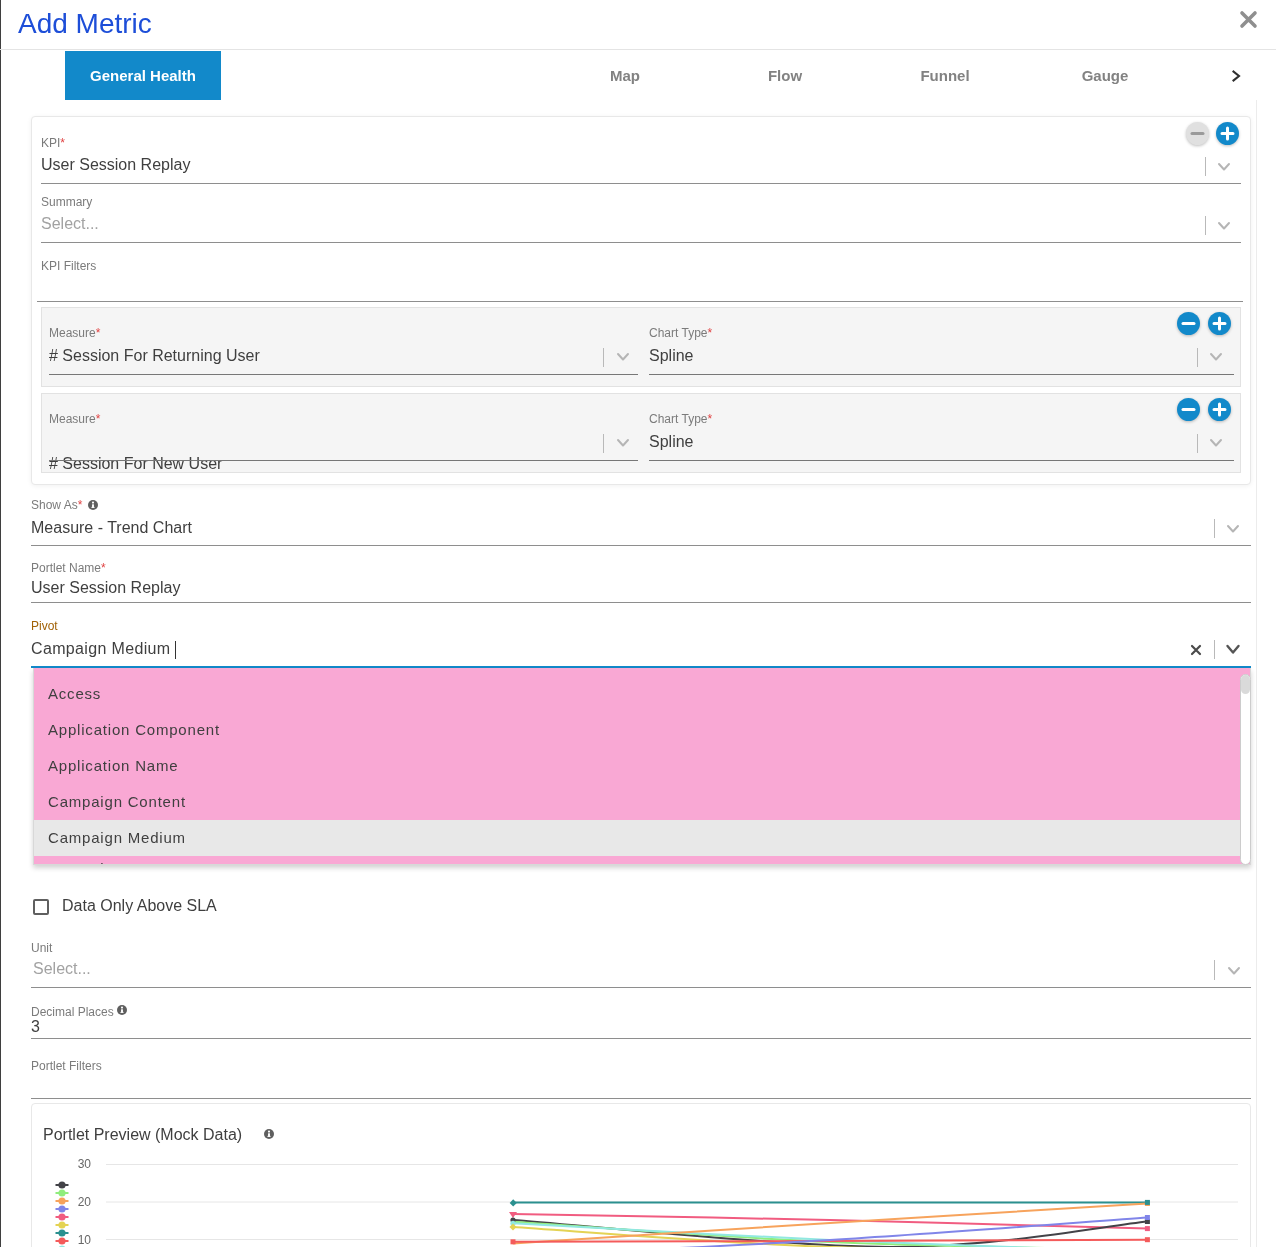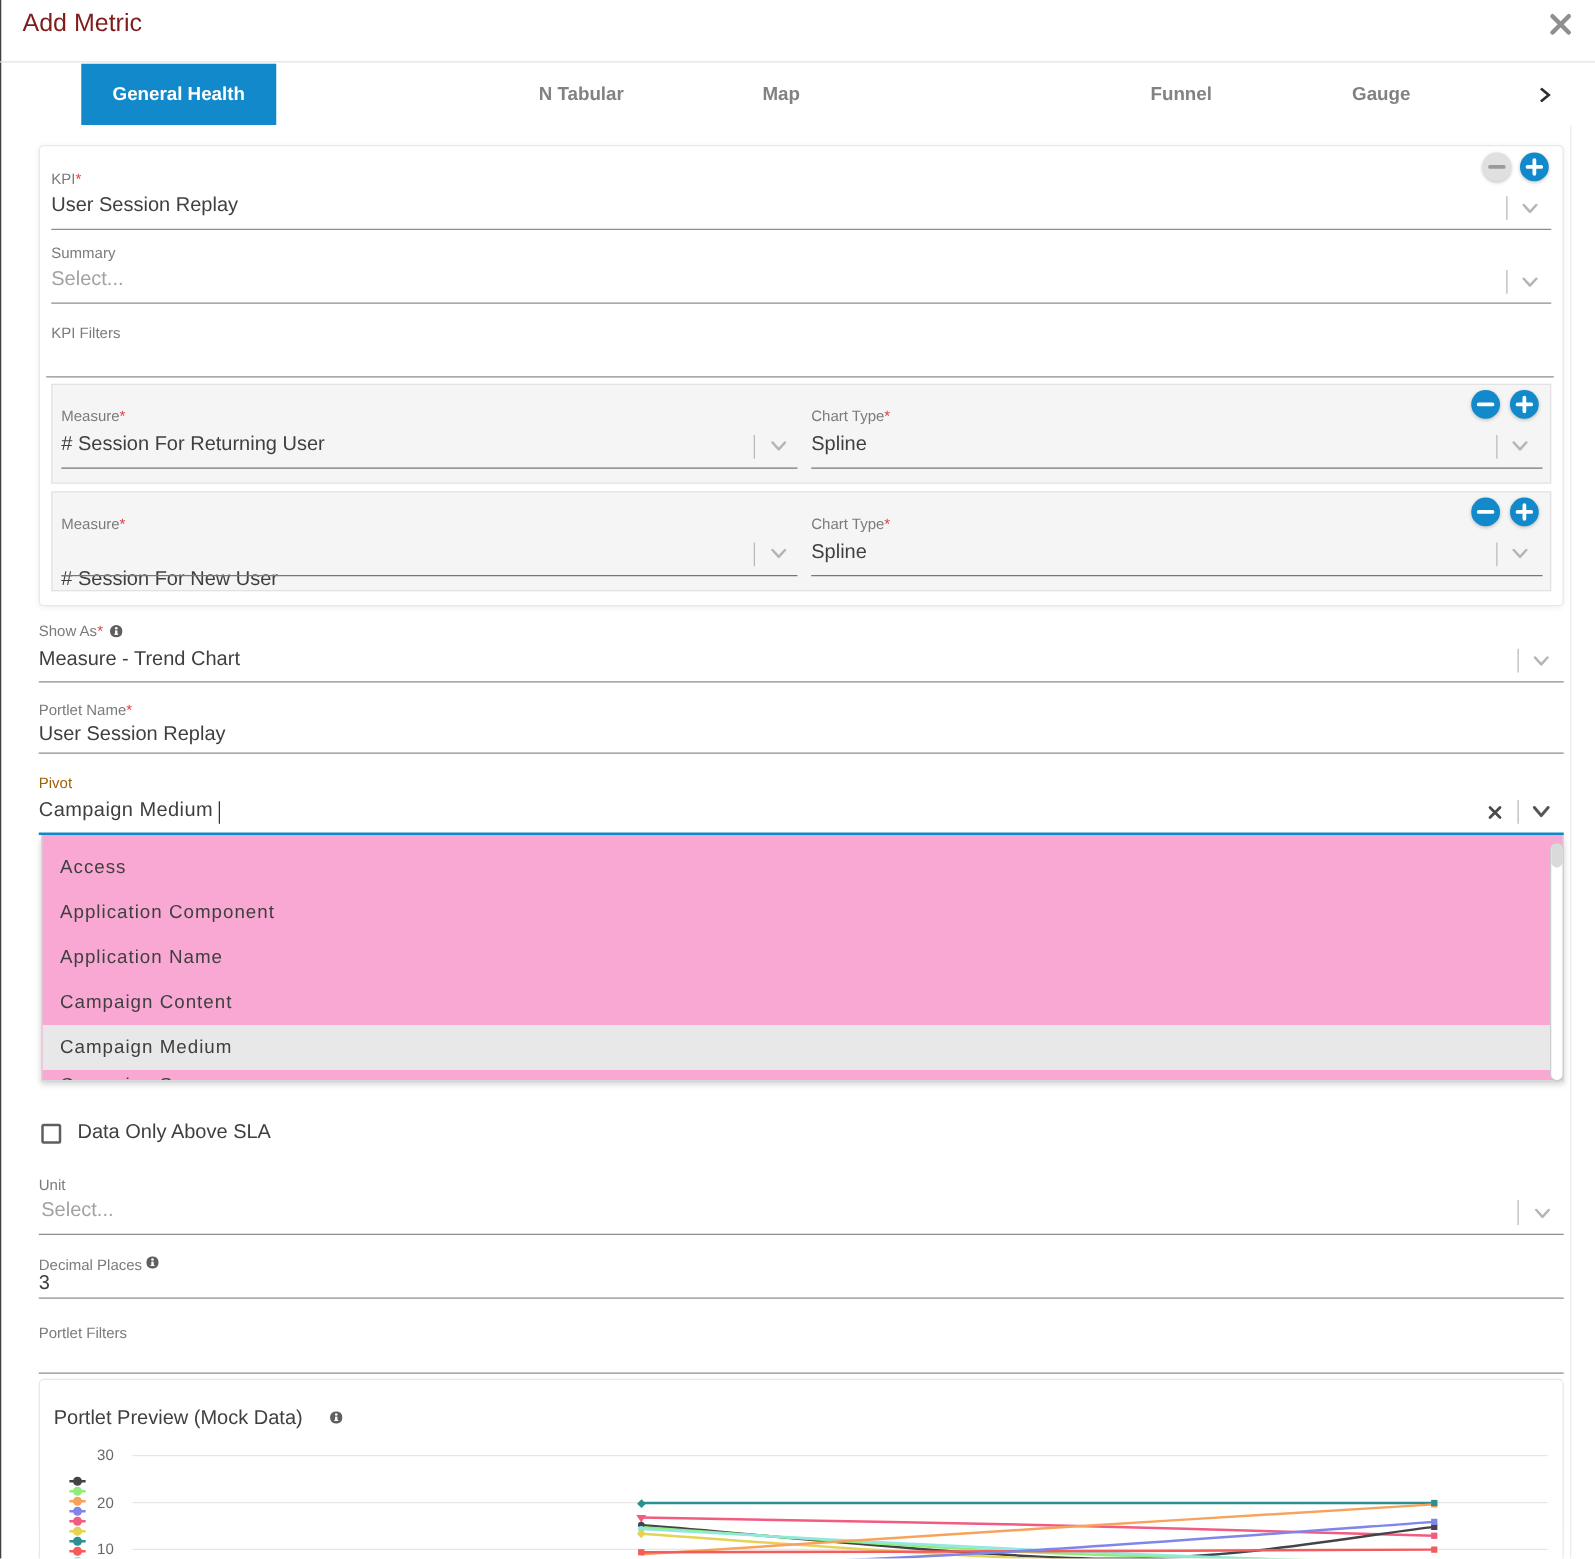--- a/index.html
+++ b/index.html
@@ -18,29 +18,29 @@
 .tab { position:absolute; top:51px; width:160px; height:49px; color:#828282; font-weight:bold; font-size:15px; text-align:center; line-height:49px; }
 .dditem { position:absolute; left:14px; height:36px; line-height:36px; font-size:15px; letter-spacing:0.8px; color:#3f3f3f; white-space:nowrap; }
 </style>
 </head>
 <body>
 <div id="page">
 
   <div class="abs" style="left:0;top:0;width:1px;height:1247px;background:#3f3f3f;"></div>
   <div class="abs" style="left:1256px;top:100px;width:1px;height:1147px;background:#ececec;"></div>
 
-  <div class="abs" style="left:18px;top:8px;font-size:20px;color:#7f1d1d;">Add Metric</div>
+  <div class="abs" style="left:18px;top:8px;font-size:28px;color:#1d4ed8;">Add Metric</div>
   <svg class="abs" style="left:1239px;top:10px;" width="19" height="19" viewBox="0 0 19 19">
     <path d="M3 3 L16 16 M16 3 L3 16" stroke="#8f8f8f" stroke-width="3.6" stroke-linecap="round"></path>
   </svg>
   <div class="abs" style="left:0;top:49px;width:1276px;height:1px;background:#e4e4e4;"></div>
 
   <div class="abs" style="left:65px;top:51px;width:156px;height:49px;background:#1289ca;color:#fff;font-weight:bold;font-size:15px;text-align:center;line-height:49px;">General Health</div>
-  <div class="tab" style="left:385px;">N Tabular</div>
   <div class="tab" style="left:545px;">Map</div>
+  <div class="tab" style="left:705px;">Flow</div>
   <div class="tab" style="left:865px;">Funnel</div>
   <div class="tab" style="left:1025px;">Gauge</div>
   <svg class="abs" style="left:1232px;top:70px;" width="9" height="12" viewBox="0 0 9 12">
     <path d="M1.5 1.5 L7 6 L1.5 10.5" stroke="#2f2f2f" stroke-width="2.1" fill="none" stroke-linecap="square" stroke-linejoin="miter"></path>
   </svg>
 
   <div class="abs" style="left:31px;top:116px;width:1220px;height:369px;border:1px solid #e8e8e8;border-radius:4px;box-shadow:0 1px 5px rgba(0,0,0,0.06);background:#fff;"></div>
   <div class="lbl" style="left:41px;top:136px;">KPI<span class="star">*</span></div>
   <div class="val" style="left:41px;top:156px;">User Session Replay</div>
   <div class="ul" style="left:41px;top:183px;width:1200px;"></div>

